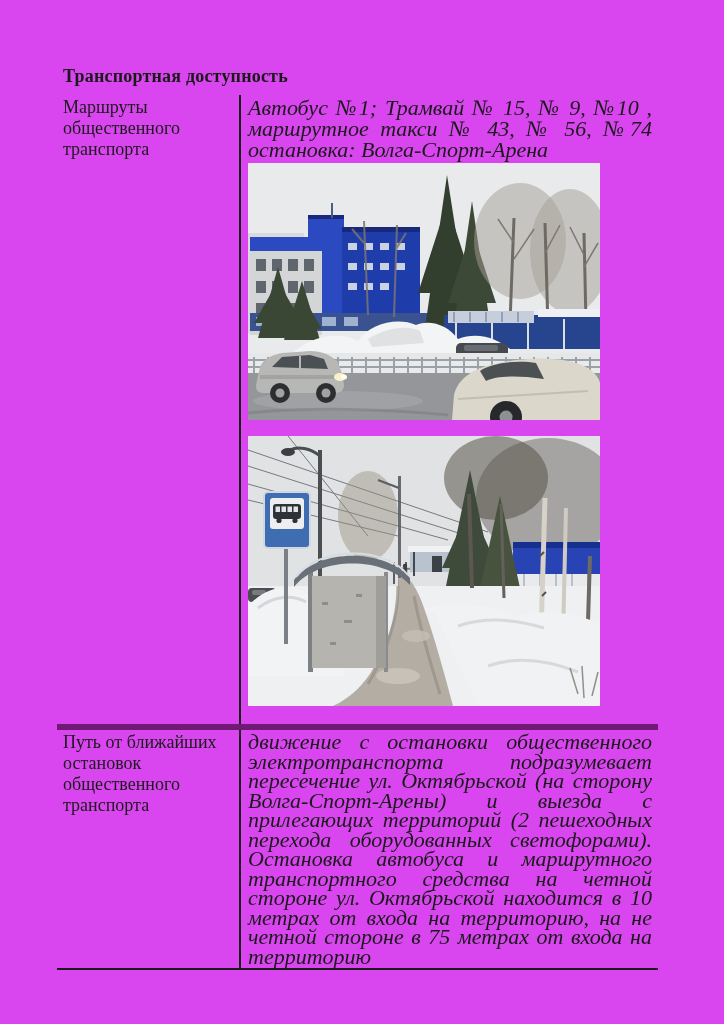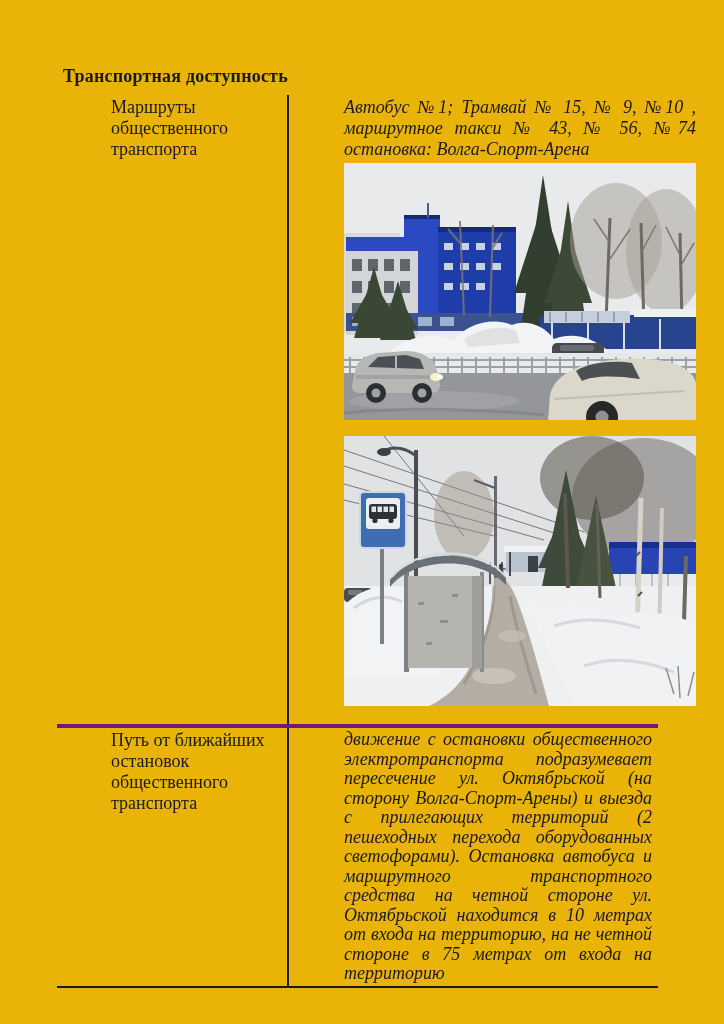--- a/index.html
+++ b/index.html
@@ -1,33 +1,33 @@
 <!DOCTYPE html>
 <html><head>
 <meta charset="utf-8">
 <style>
   html,body{margin:0;padding:0;background:#ffffff;}
   .page{
-    position:relative;width:724px;height:1024px;background:#eab308;
+    position:relative;width:724px;height:1024px;background:#d946ef;
     font-family:"Liberation Serif","DejaVu Serif",serif;color:#1a1a1a;overflow:hidden;
   }
   .heading{
     position:absolute;left:63px;top:66px;font-size:18px;font-weight:bold;letter-spacing:.2px;
   }
   .doc-table{position:absolute;left:57px;top:95px;width:601px;}
   .t-row{display:flex;}
   .t-row.row-1{min-height:629px;}
-  .t-row.row-2{border-top:4px solid #701a75;border-bottom:2px solid #1b1b1b;}
-  .cell{box-sizing:border-box;margin-left:48px;}
+  .t-row.row-2{border-top:6px solid #701a75;border-bottom:2px solid #1b1b1b;}
+  .cell{box-sizing:border-box;}
   .cell-left{
     flex:0 0 184px;width:184px;border-right:2px solid #1b1b1b;
     padding:2px 10px 2px 6px;font-size:18px;line-height:21px;
   }
   .cell-right{flex:1;padding:2px 6px 2px 7px;}
-  .cell-value{font-style:italic;text-align:justify;font-size:18px;}
+  .cell-value{font-style:italic;text-align:justify;font-size:22px;}
   .row-1 .cell-value{line-height:21px;}
   .row-2 .cell-value{line-height:19.5px;font-style:italic;}
   .photo{display:block;margin-top:3px;}
   .photo.second{margin-top:16px;}
 </style>
 </head>
 <body>
 
 <div class="page">
 

